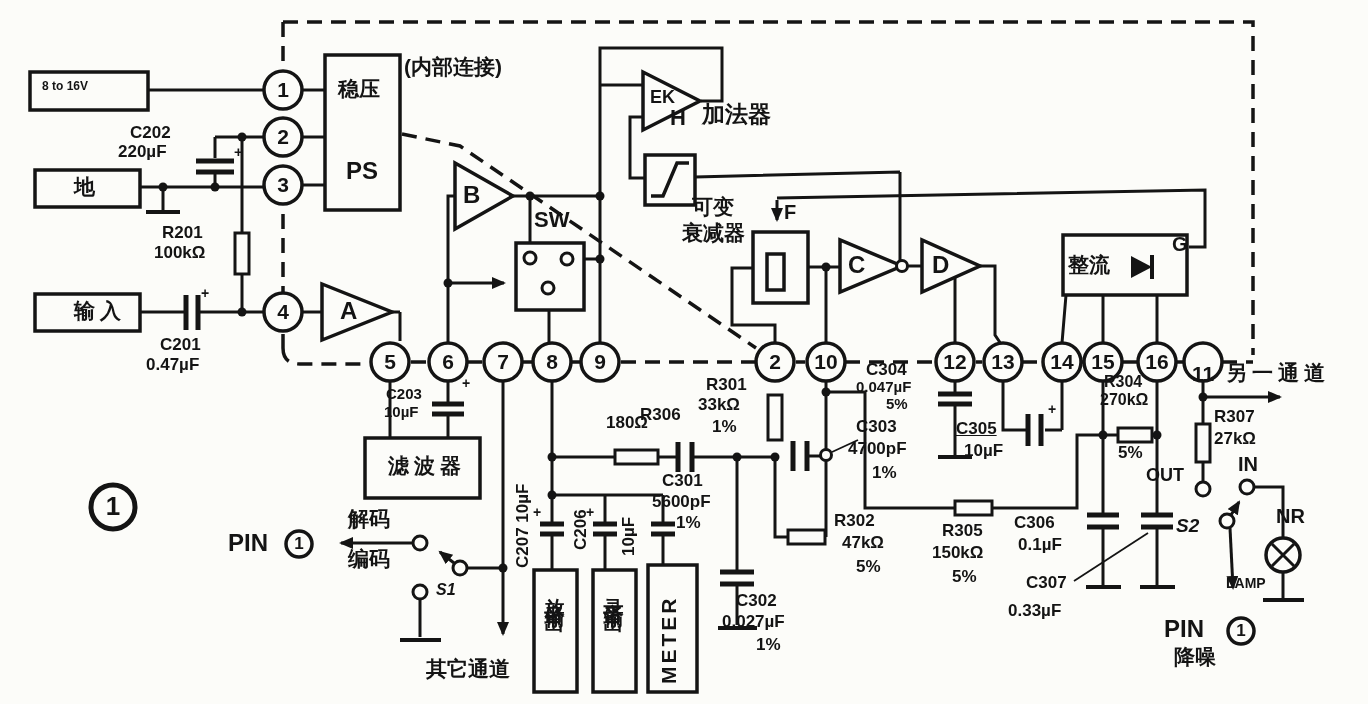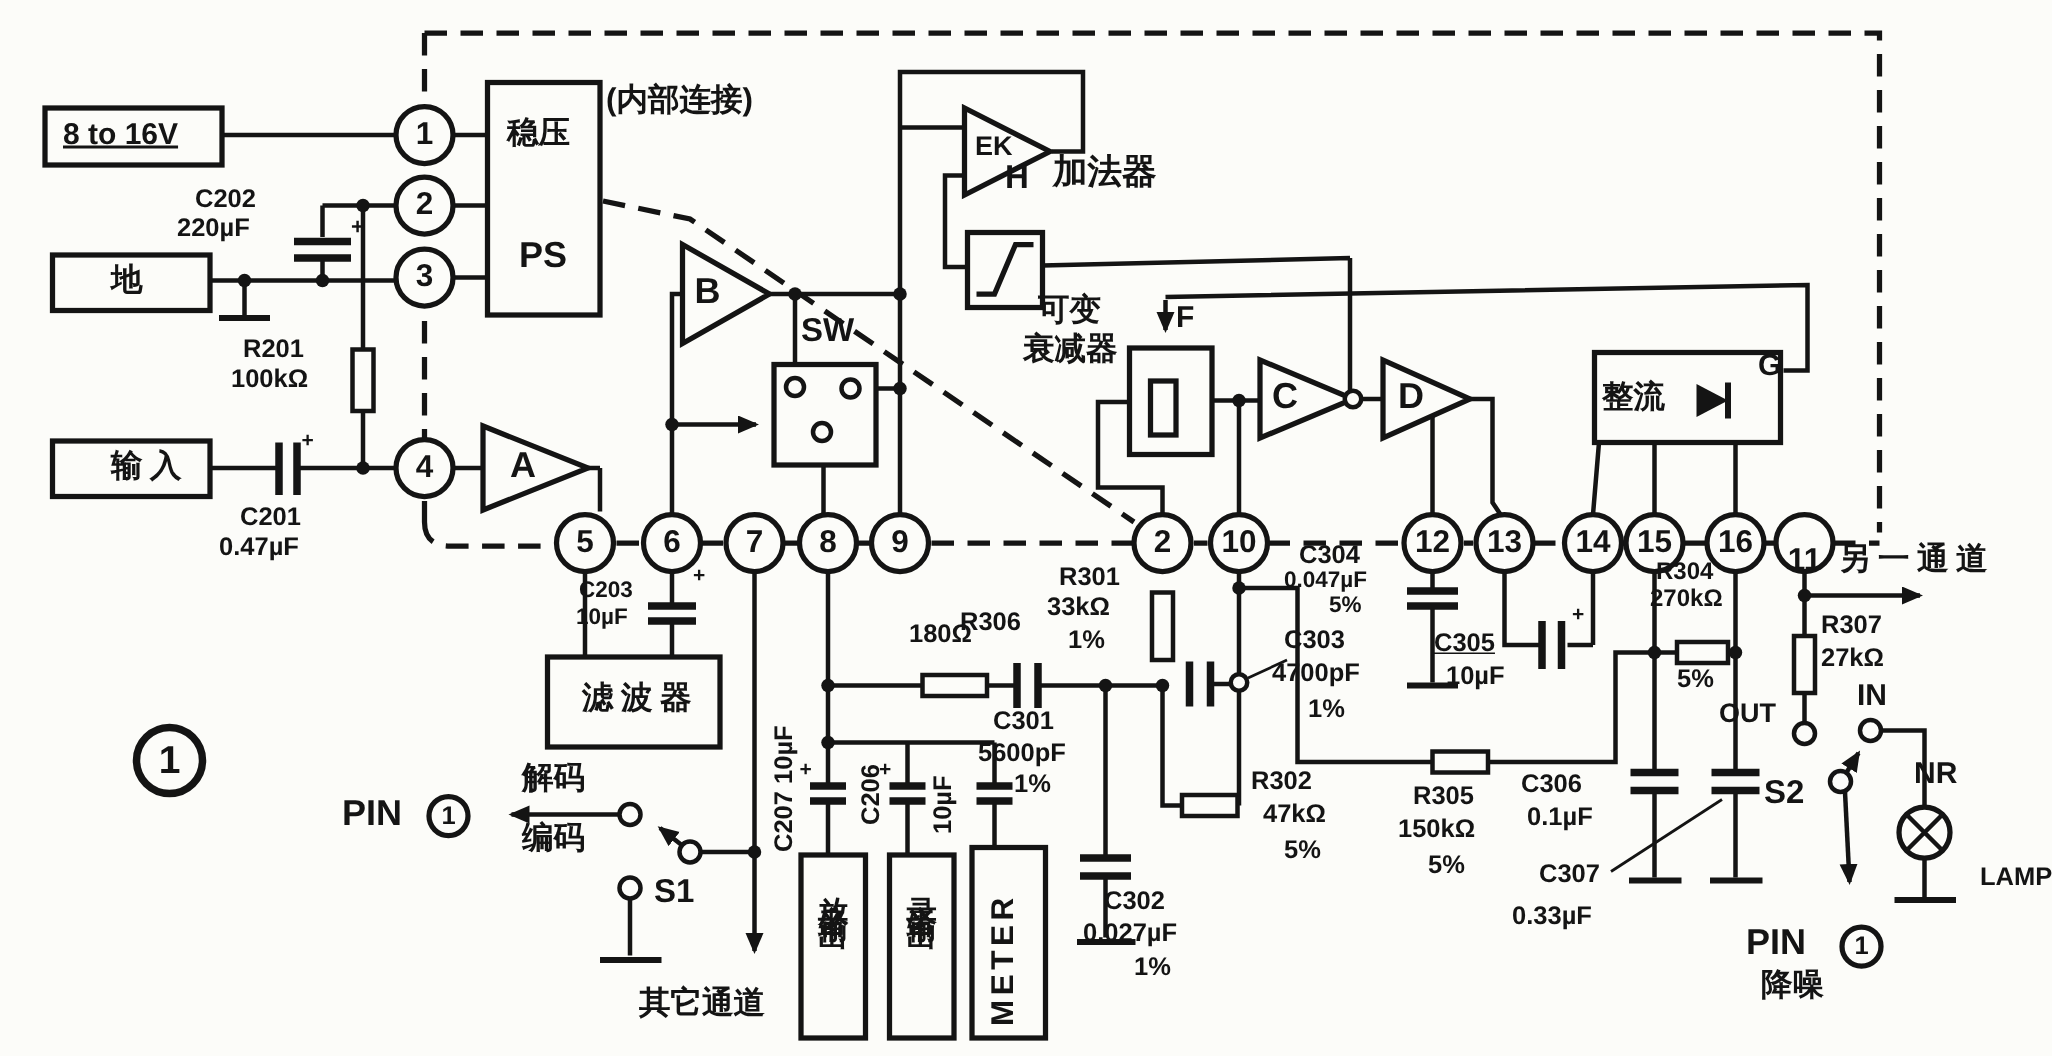--- a/index.html
+++ b/index.html
@@ -213,21 +213,21 @@
         <circle cx="1157" cy="435" r="4.5"></circle>
   </g>
 
   <g stroke-width="5" fill="none">
     <circle cx="113" cy="507" r="22"></circle>
     <circle cx="299" cy="544" r="13" stroke-width="3.5"></circle>
     <circle cx="1241" cy="631" r="13" stroke-width="3.5"></circle>
   </g>
 </svg>
 
-<div class="lb" style="left:42px;top:80px;font-size:20px;text-decoration:underline;">8 to 16V</div>
+<div class="lb" style="left:42px;top:80px;font-size:12px;">8 to 16V</div>
 <div class="lb cn" style="left:74px;top:176px;">地</div>
 <div class="lb cn ls" style="left:56px;top:300px;margin-left:18px;">输入</div>
 
 <div class="lb cn" style="left:338px;top:78px;">稳压</div>
 <div class="lb big" style="left:346px;top:158px;">PS</div>
 <div class="lb cn" style="left:404px;top:56px;">(内部连接)</div>
 
 <div class="lb" style="left:650px;top:88px;font-size:18px;">EK</div>
 <div class="lb" style="left:670px;top:106px;font-size:22px;">H</div>
 <div class="lb cn" style="left:702px;top:102px;font-size:23px;">加法器</div>
@@ -319,26 +319,26 @@
 <div class="lb" style="left:586px;top:505px;font-size:14px;">+</div>
 <div class="lb rot" style="left:620px;top:556px;">10µF</div>
 <div class="lb vcn" style="left:544px;top:582px;">放音输出</div>
 <div class="lb vcn" style="left:603px;top:582px;">录音输出</div>
 <div class="lb rot" style="left:658px;top:684px;font-size:21px;letter-spacing:3px;">METER</div>
 
 <div class="lb cn" style="left:348px;top:508px;">解码</div>
 <div class="lb cn" style="left:348px;top:548px;">编码</div>
 <div class="lb big" style="left:228px;top:530px;">PIN</div>
 <div class="lb ctr" style="left:299px;top:544px;font-size:17px;">1</div>
-<div class="lb" style="left:436px;top:582px;font-size:22px;">S1</div>
+<div class="lb" style="left:436px;top:582px;font-size:16px;font-style:italic;">S1</div>
 <div class="lb cn" style="left:426px;top:658px;">其它通道</div>
 
 <div class="lb cn ls" style="left:1226px;top:362px;">另一通道</div>
 <div class="lb" style="left:1146px;top:466px;font-size:18px;">OUT</div>
 <div class="lb" style="left:1238px;top:454px;font-size:20px;">IN</div>
-<div class="lb" style="left:1176px;top:516px;font-size:22px;">S2</div>
+<div class="lb" style="left:1176px;top:516px;font-size:19px;font-style:italic;">S2</div>
 <div class="lb" style="left:1276px;top:506px;font-size:20px;">NR</div>
-<div class="lb" style="left:1320px;top:576px;font-size:17px;">LAMP</div>
+<div class="lb" style="left:1226px;top:576px;font-size:14px;">LAMP</div>
 <div class="lb big" style="left:1164px;top:616px;">PIN</div>
 <div class="lb ctr" style="left:1241px;top:631px;font-size:17px;">1</div>
 <div class="lb cn" style="left:1174px;top:646px;">降噪</div>
 
 </div>
 
 </body></html>

